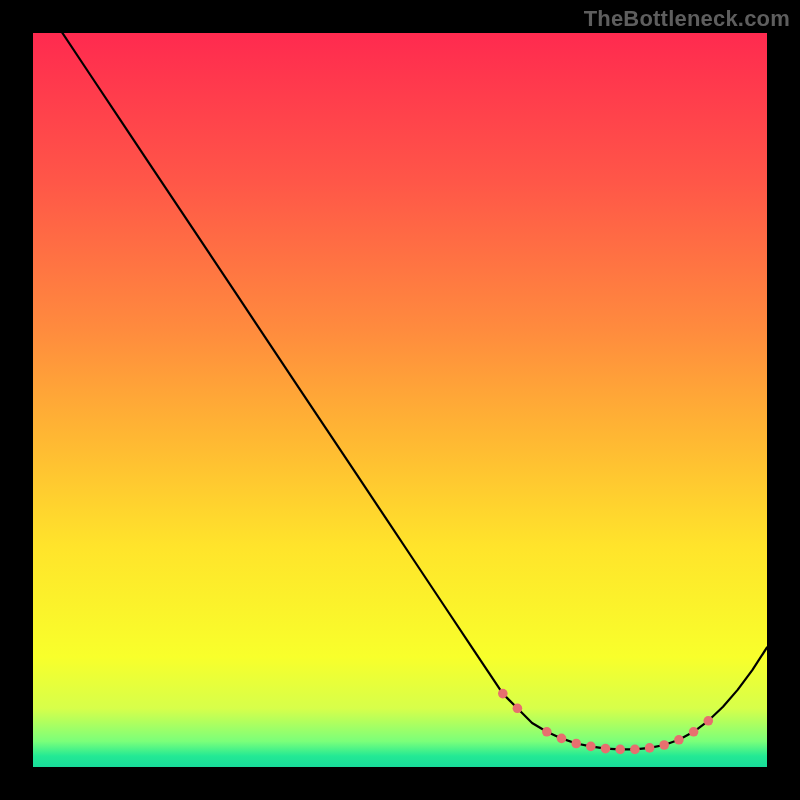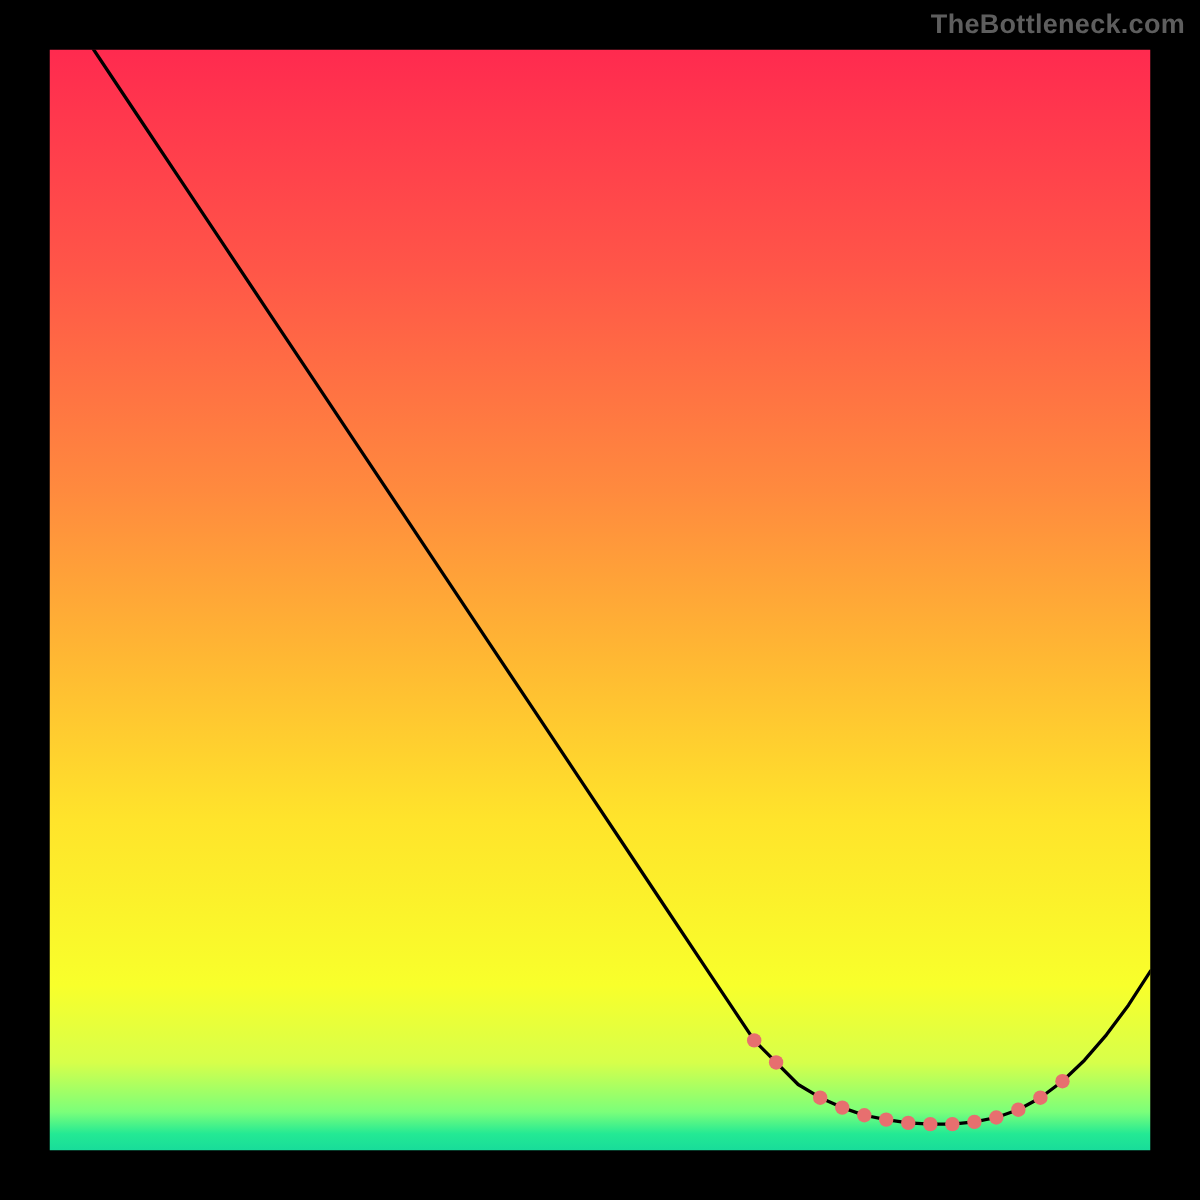--- a/index.html
+++ b/index.html
@@ -21,21 +21,21 @@
     position: absolute;
     left: 33px;
     top: 33px;
     width: 734px;
     height: 734px;
   }
   .watermark {
     position: absolute;
     top: 6px;
     right: 10px;
-    font-size: 18px;
+    font-size: 22px;
     font-weight: bold;
     color: #5e5e5e;
     letter-spacing: 0.2px;
   }
   svg { display: block; }
 </style>
 </head>
 <body>
 <div class="outer">
 

